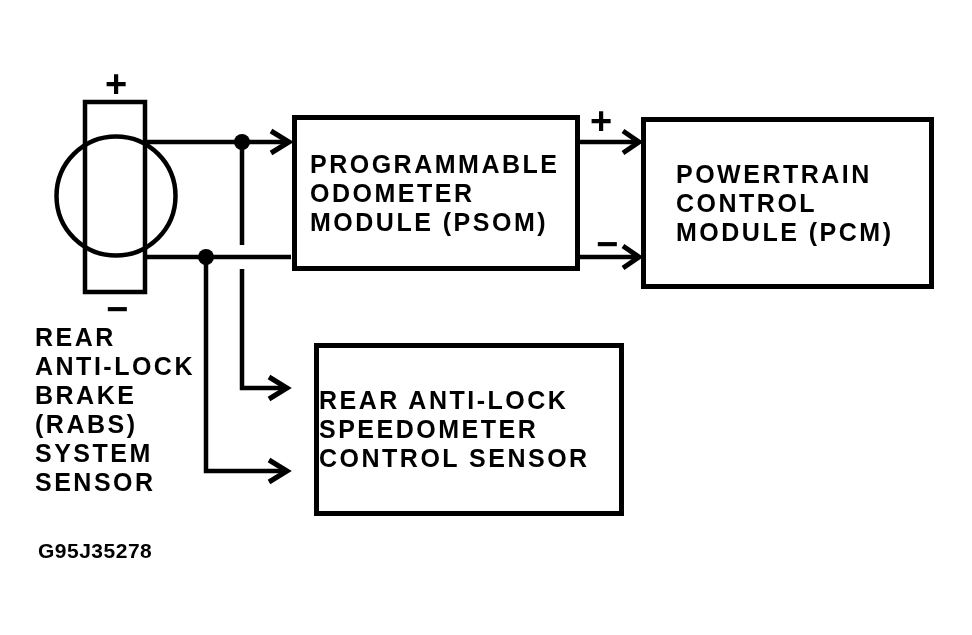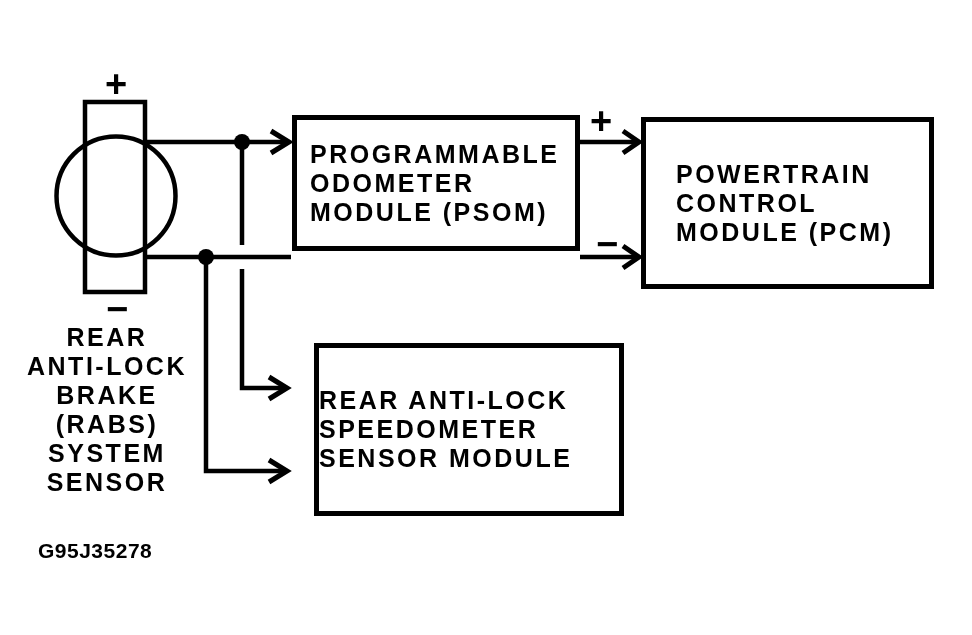--- a/index.html
+++ b/index.html
@@ -84,42 +84,42 @@
 
     <path d="M580 142 H636"></path>
     <polyline stroke-width="5" points="623,131 639,142 623,153"></polyline>
     <path d="M580 257 H636"></path>
     <polyline stroke-width="5" points="623,246 639,257 623,268"></polyline>
   </svg>
 
   <div class="sign" style="left:116px; top:84px;">+</div>
   <div class="sign" style="left:117px; top:309px;">−</div>
 
-  <div class="box" style="left:292px; top:115px; width:288px; height:136px; padding-left:13px;">
+  <div class="box" style="left:292px; top:115px; width:288px; height:156px; padding-left:13px;">
     <div class="box-line">PROGRAMMABLE</div>
     <div class="box-line">ODOMETER</div>
     <div class="box-line">MODULE (PSOM)</div>
   </div>
 
   <div class="sign" style="left:601px; top:121px;">+</div>
   <div class="sign" style="left:607px; top:244px;">−</div>
 
   <div class="box" style="left:641px; top:117px; width:293px; height:172px; padding-left:30px;">
     <div class="box-line">POWERTRAIN</div>
     <div class="box-line">CONTROL</div>
     <div class="box-line">MODULE (PCM)</div>
   </div>
 
   <div class="box" style="left:289px; top:343px; width:310px; height:173px; padding-left:0;margin-left:25px;">
     <div class="box-line">REAR ANTI-LOCK</div>
     <div class="box-line">SPEEDOMETER</div>
-    <div class="box-line">SENSOR MODULE</div>
+    <div class="box-line">CONTROL SENSOR</div>
   </div>
 
-  <div class="caption" style="left:27px; top:323px;text-align:center;">
+  <div class="caption" style="left:35px; top:323px;">
     <div class="caption-line">REAR</div>
     <div class="caption-line">ANTI-LOCK</div>
     <div class="caption-line">BRAKE</div>
     <div class="caption-line">(RABS)</div>
     <div class="caption-line">SYSTEM</div>
     <div class="caption-line">SENSOR</div>
   </div>
 
   <div class="figure-code" style="left:38px; top:536px;">G95J35278</div>
 

